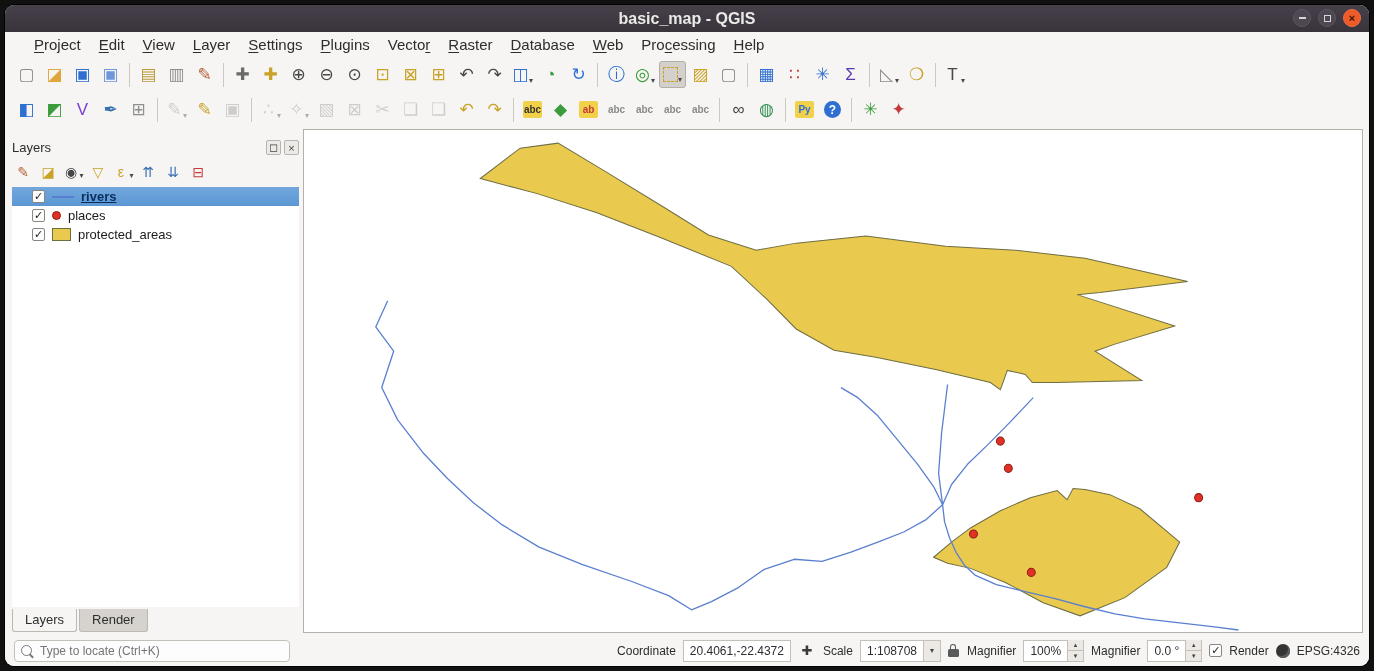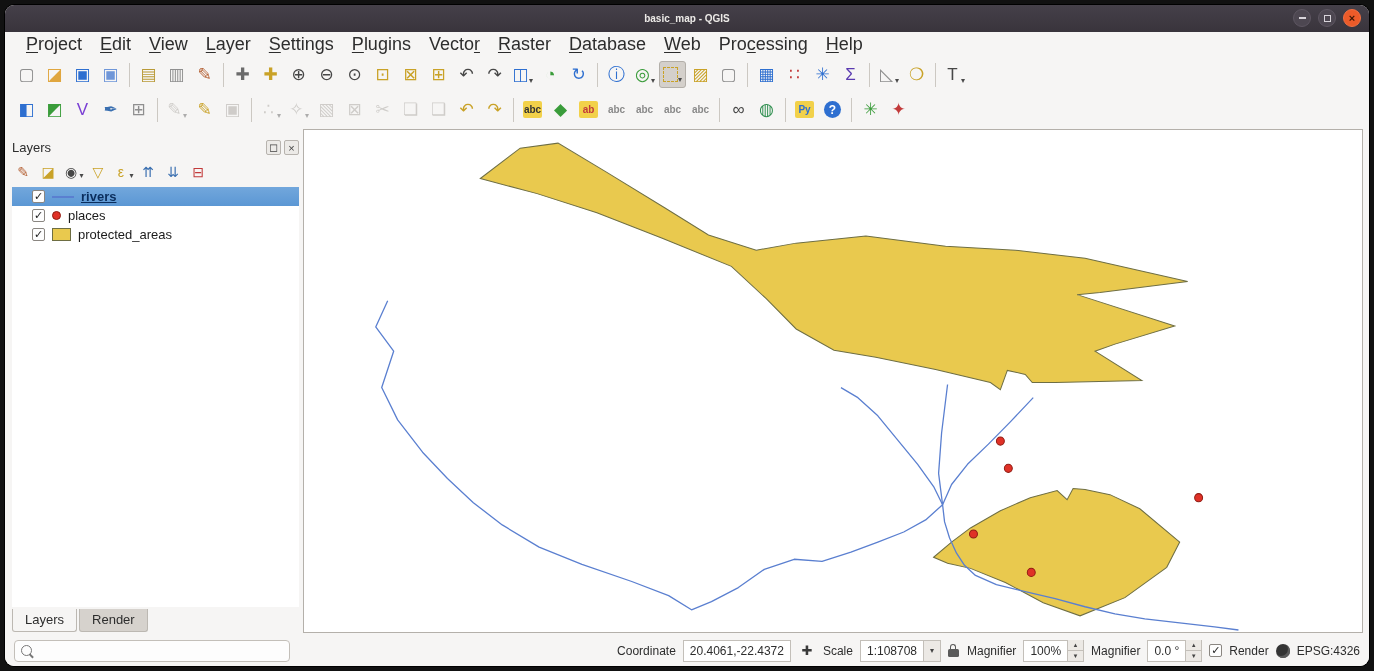--- a/index.html
+++ b/index.html
@@ -1,27 +1,27 @@
 <!DOCTYPE html>
 <html><head>
 <meta charset="utf-8">
 <style>
   html,body{margin:0;padding:0;background:#111;width:1374px;height:671px;font-family:"Liberation Sans",sans-serif;-webkit-font-smoothing:antialiased;}
   .frame{position:absolute;inset:0;background:#111;}
   .win{position:absolute;left:5px;top:5px;right:5px;bottom:5px;display:flex;flex-direction:column;border-radius:9px;overflow:hidden;background:#f6f5f4;box-shadow:0 0 0 1px #000;}
   
   .titlebar{height:27px;background:linear-gradient(#454049,#39343c);display:flex;align-items:center;justify-content:center;position:relative;flex:0 0 auto;}
-  .titlebar .title{color:#eceae7;font-size:10px;font-weight:bold;}
+  .titlebar .title{color:#eceae7;font-size:16px;font-weight:bold;}
   .win-controls{position:absolute;right:8px;top:4px;display:flex;gap:7px;}
   .wbtn{width:18px;height:18px;border-radius:50%;background:#4d4751;border:1px solid #5e5762;box-sizing:border-box;display:flex;align-items:center;justify-content:center;color:#d8d4da;font-size:10px;line-height:1;cursor:default;}
   .wbtn.close{background:#ec5b29;border-color:#f07044;color:#3b1604;font-size:11px;font-weight:bold;}
   .wbtn .mini{display:block;width:7px;height:2px;background:#d8d4da;}
   .wbtn .maxi{display:block;width:7px;height:7px;border:1px solid #d8d4da;box-sizing:border-box;}
   
-  .menubar{height:25px;display:flex;align-items:center;padding-left:12px;background:#f6f5f4;font-size:18px;color:#2d2d2d;flex:0 0 auto;}
+  .menubar{height:25px;display:flex;align-items:center;padding-left:20px;background:#f6f5f4;font-size:15px;color:#2d2d2d;flex:0 0 auto;}
   .menu-item{padding:3px 9px;border-radius:3px;white-space:nowrap;}
   .menu-item u{text-underline-offset:2px;}
   
   .toolbar{height:35px;display:flex;align-items:center;padding-left:8px;gap:1px;background:#f6f5f4;flex:0 0 auto;}
   .tb-btn{width:27px;height:27px;border-radius:3px;display:flex;align-items:center;justify-content:center;position:relative;box-sizing:border-box;}
   .tb-btn.pressed{background:#d4d0cb;border:1px solid #b3afa9;}
   .tb-btn.disabled{opacity:.42;}
   .tb-glyph{font-size:17px;line-height:1;display:flex;align-items:center;justify-content:center;min-width:17px;min-height:17px;}
   .tb-glyph.round{border-radius:50%;width:16px;height:16px;font-size:12px;font-weight:bold;}
   .tb-glyph.boxed{border-radius:2px;padding:0 1px;font-weight:bold;}
@@ -389,20 +389,21 @@
             <circle cx="898" cy="364" r="4" fill="#e03127" stroke="#8f1d14" stroke-width="1"></circle>
             <circle cx="672" cy="400" r="4" fill="#e03127" stroke="#8f1d14" stroke-width="1"></circle>
             <circle cx="730" cy="438" r="4" fill="#e03127" stroke="#8f1d14" stroke-width="1"></circle>
           </svg>
         </div>
     </div>
 
     <div class="statusbar">
       <div class="locate">
         <span class="search-glyph"></span>
+        <input type="text" placeholder="Type to locate (Ctrl+K)" style="">
       </div>
       <div class="sb-spacer"></div>
 
       <span class="sb-label">Coordinate</span>
       <div class="sb-box">
         <span>20.4061,-22.4372</span>
       </div>
       <span class="sb-icon">✚</span>
 
       <span class="sb-label">Scale</span>

